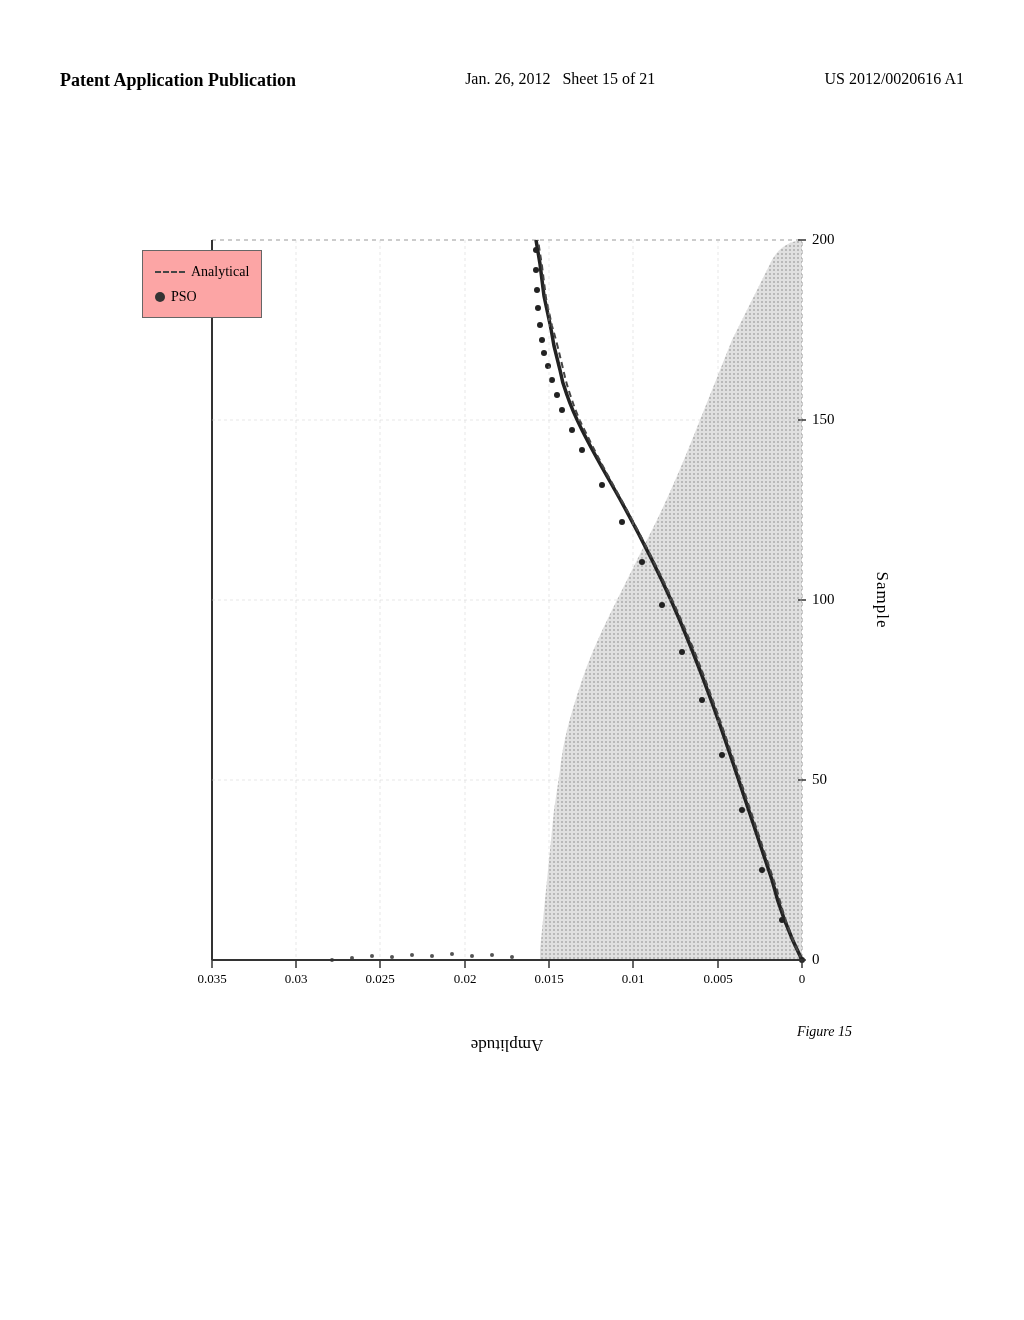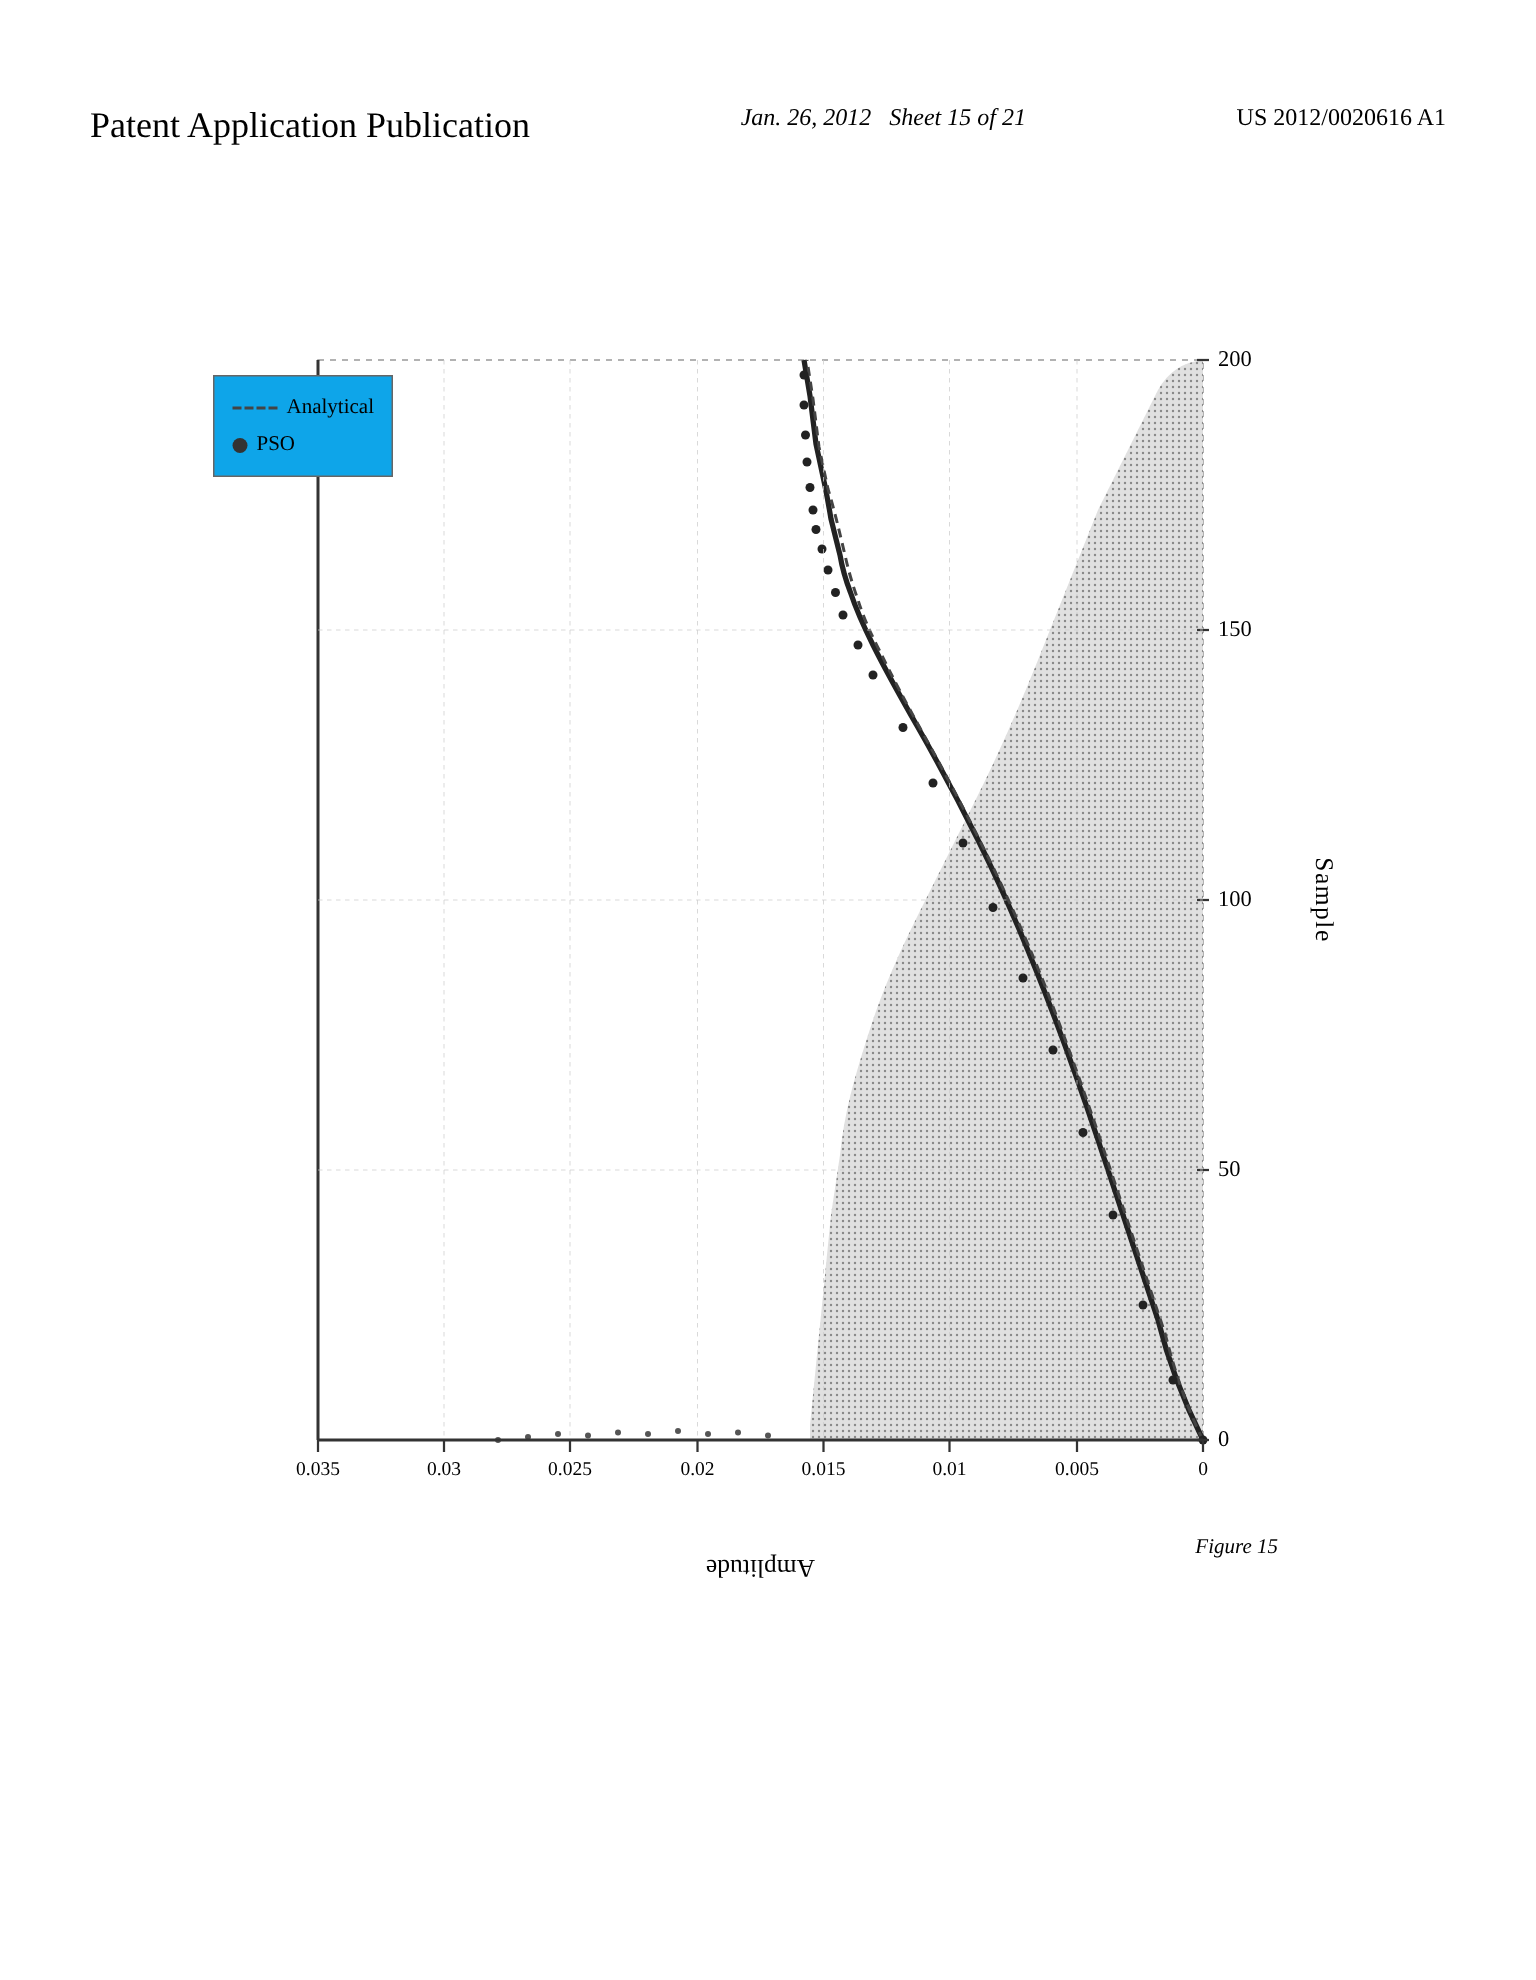--- a/index.html
+++ b/index.html
@@ -17,30 +17,29 @@
       top: 68px;
       left: 0;
       right: 0;
       display: flex;
       justify-content: space-between;
       align-items: flex-start;
       padding: 0 60px;
     }
 
     .header-left {
-      font-size: 24px;
-      font-weight: normal;
+      font-size: 18px;
+      font-weight: bold;
       line-height: 1.4;
     }
 
     .header-center {
       font-size: 16px;
       text-align: center;
       line-height: 1.4;
-      font-style: italic;
     }
 
     .header-right {
       font-size: 16px;
       text-align: center;
       line-height: 1.4;
     }
 
     .figure-container {
       position: absolute;
@@ -59,21 +58,21 @@
       height: 880px;
     }
 
     
     .legend-box {
       position: absolute;
       top: 30px;
       left: 10px;
       border: 1px solid #666;
       padding: 8px 12px;
-      background: #0ea5e9;
+      background: #fca5a5;
       font-size: 14px;
       line-height: 1.8;
       z-index: 10;
     }
 
     .legend-item {
       display: flex;
       align-items: center;
       gap: 6px;
     }

